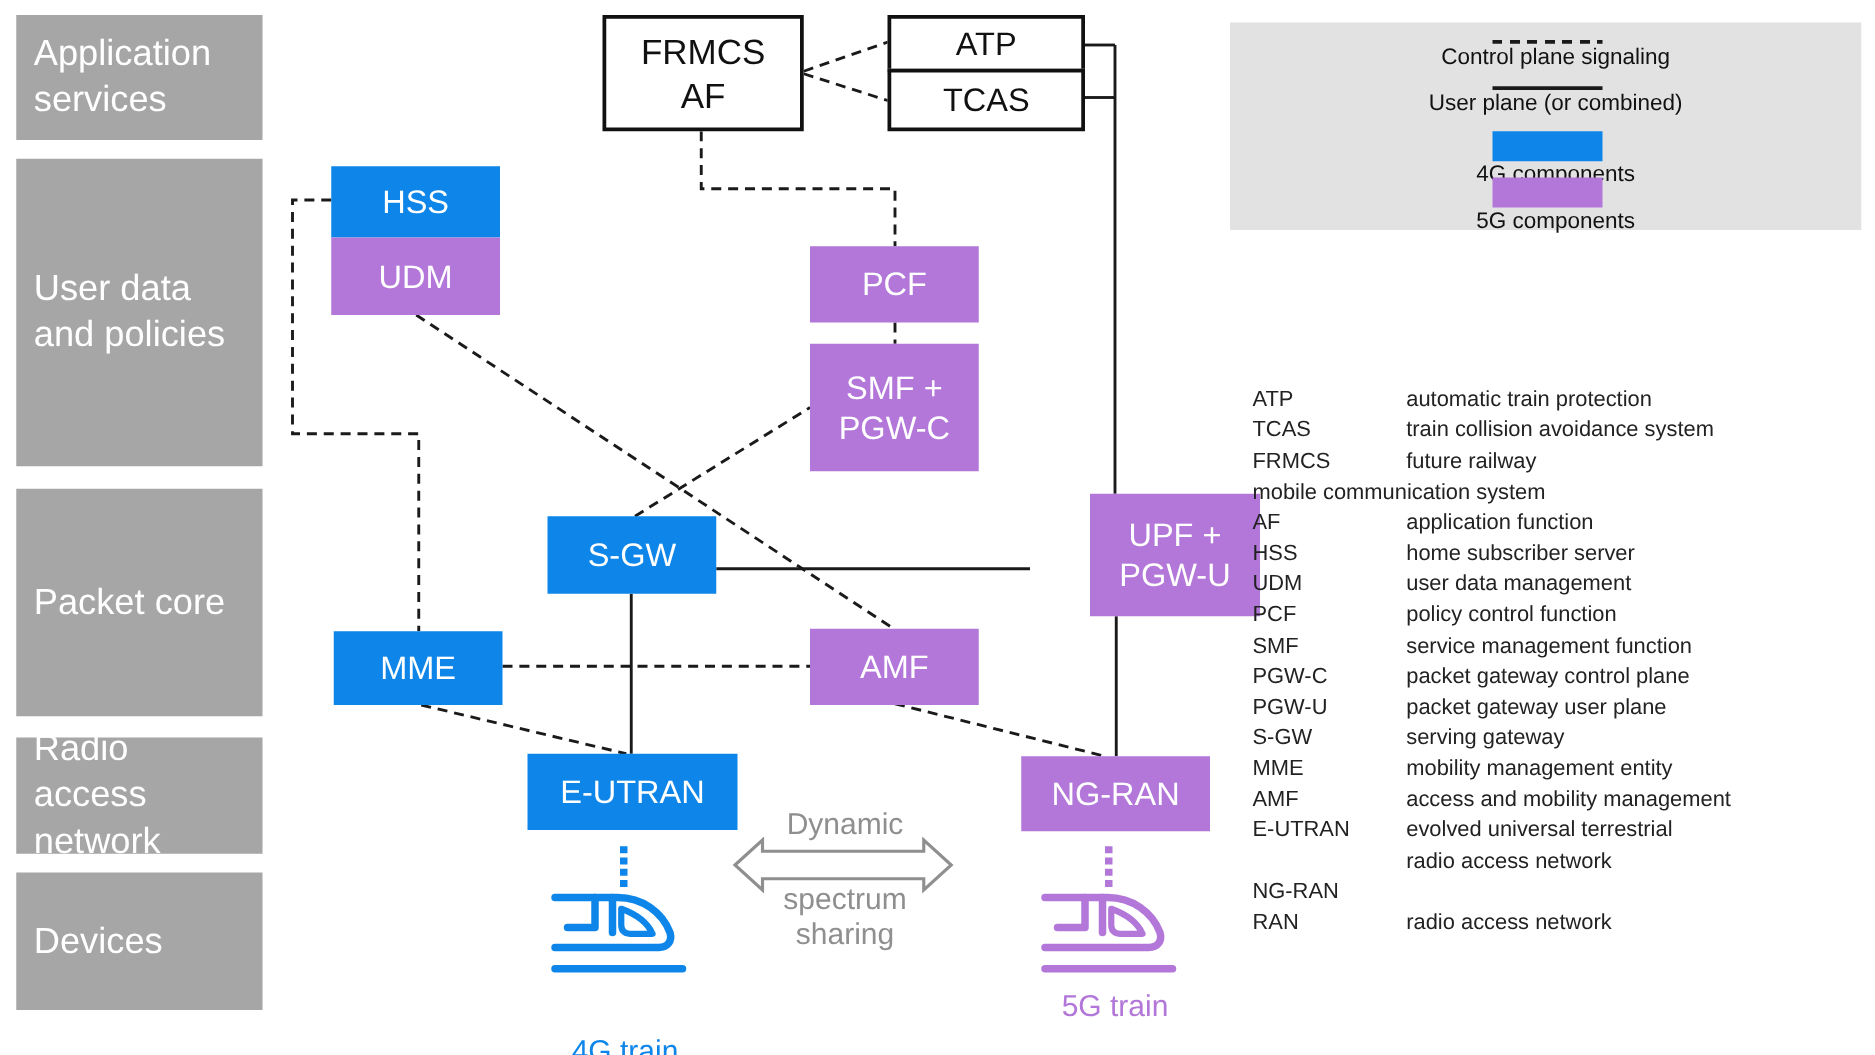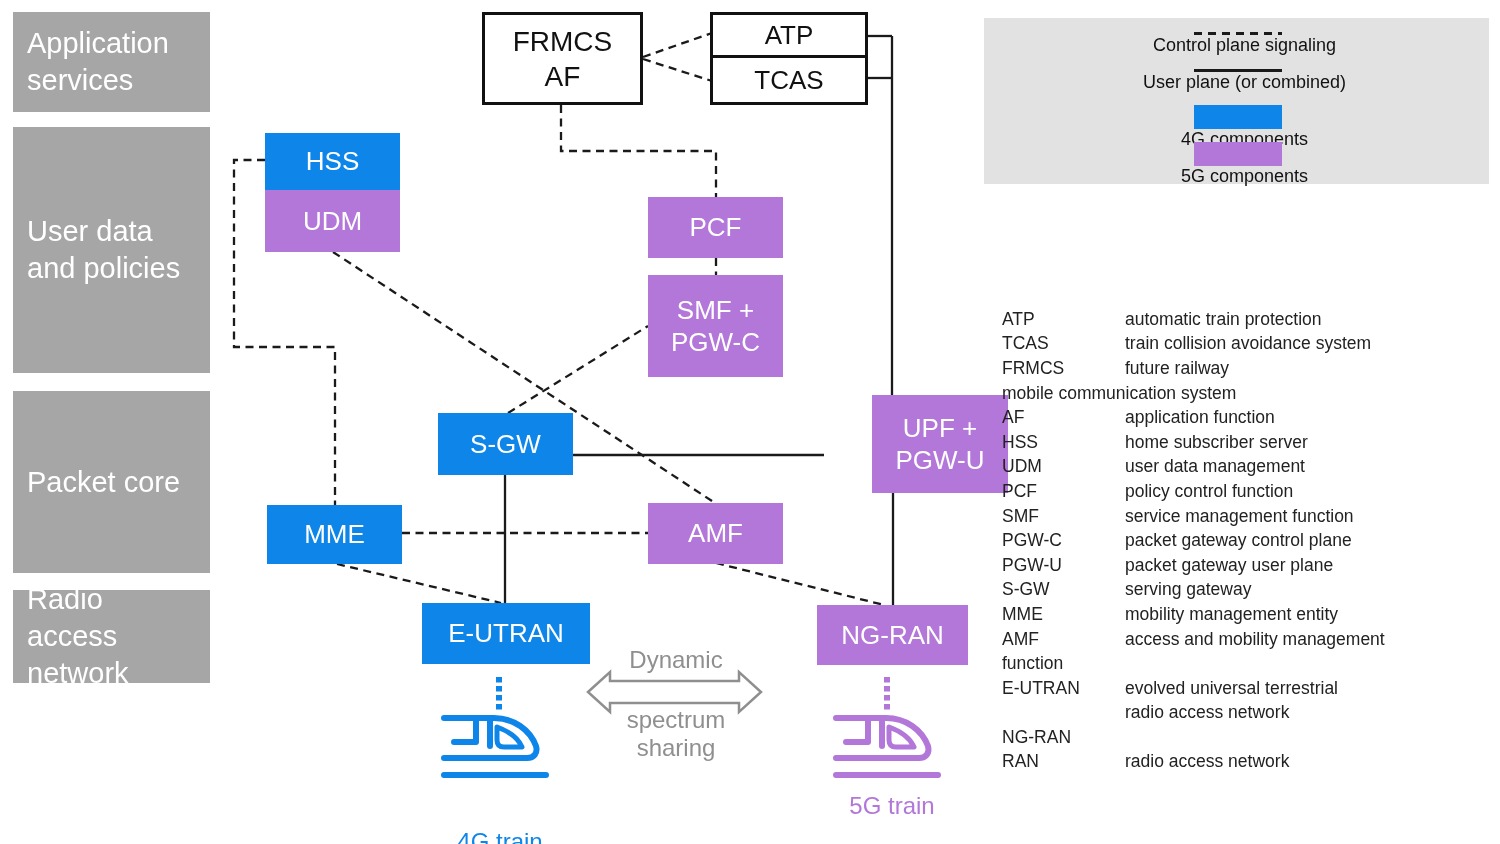--- a/index.html
+++ b/index.html
@@ -87,20 +87,23 @@
     </div>
   <div class="sb" id="sb2">
       <span>User data and policies</span>
     </div>
   <div class="sb" id="sb3">
       <span>Packet core</span>
     </div>
   <div class="sb" id="sb4">
       <span>Radio access network</span>
     </div>
+  <div class="sb" id="sb5">
+      <span>Devices</span>
+    </div>
 
   <svg id="edges" width="1500" height="844">
 
     <path class="dashed" d="M643,57 L712,33"></path>
     <path class="dashed" d="M643,59 L712,81"></path>
     <path class="dashed" d="M561,105 L561,151 L716,151 L716,197"></path>
     <path class="dashed" d="M716,258 L716,275"></path>
     <path class="dashed" d="M265,160 L234,160 L234,347 L335,347 L335,505"></path>
     <path class="dashed" d="M333,252 L715,503"></path>
     <path class="dashed" d="M508,413 L648,326"></path>
@@ -232,24 +235,20 @@
       </div>
       <div class="g-row">
         <span class="g-abbr">MME</span>
         <span class="g-def">mobility management entity</span>
       </div>
       <div class="g-row">
         <span class="g-abbr">AMF</span>
         <span class="g-def">access and mobility management</span>
       </div>
       <div class="g-row">
-        <span class="g-abbr">function</span>
-        <span class="g-def"></span>
-      </div>
-      <div class="g-row">
         <span class="g-abbr">E-UTRAN</span>
         <span class="g-def">evolved universal terrestrial</span>
       </div>
       <div class="g-row">
         <span class="g-abbr"></span>
         <span class="g-def">radio access network</span>
       </div>
       <div class="g-row">
         <span class="g-abbr">NG-RAN</span>
       </div>

